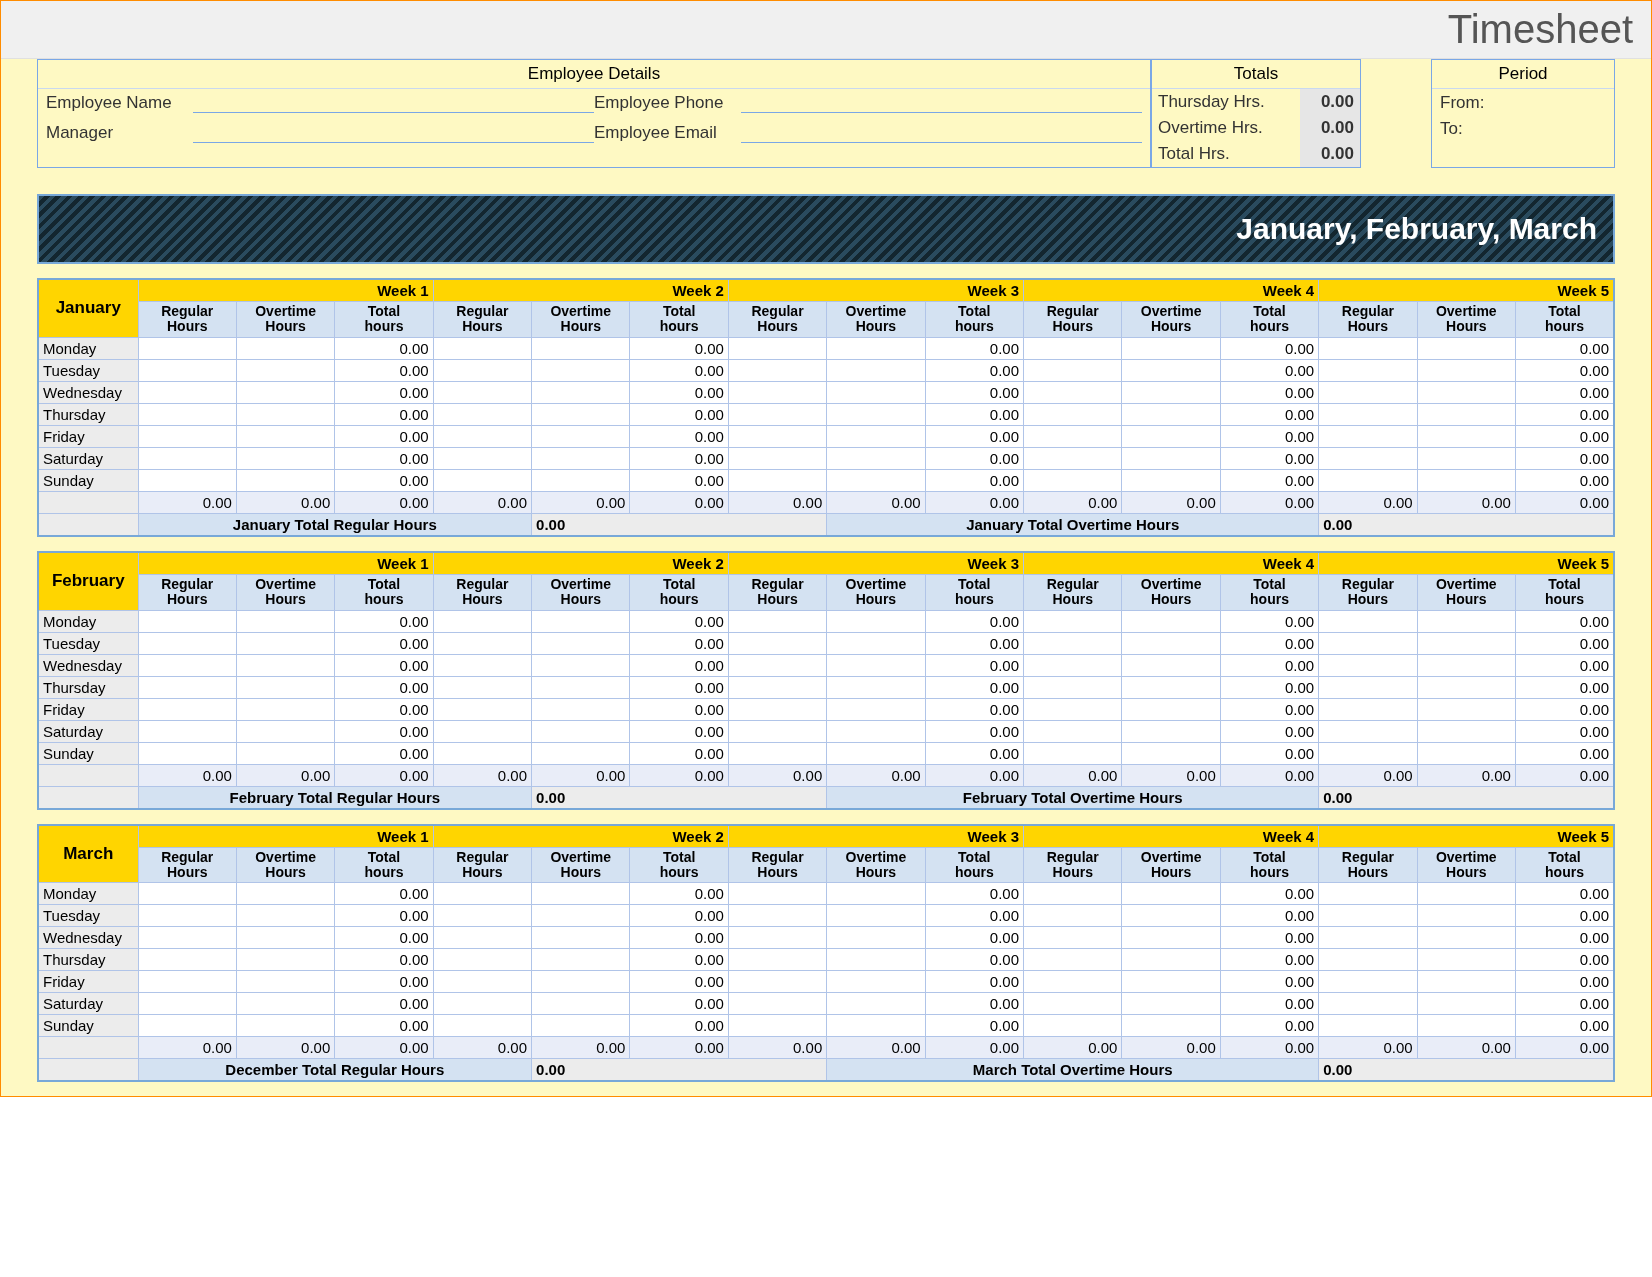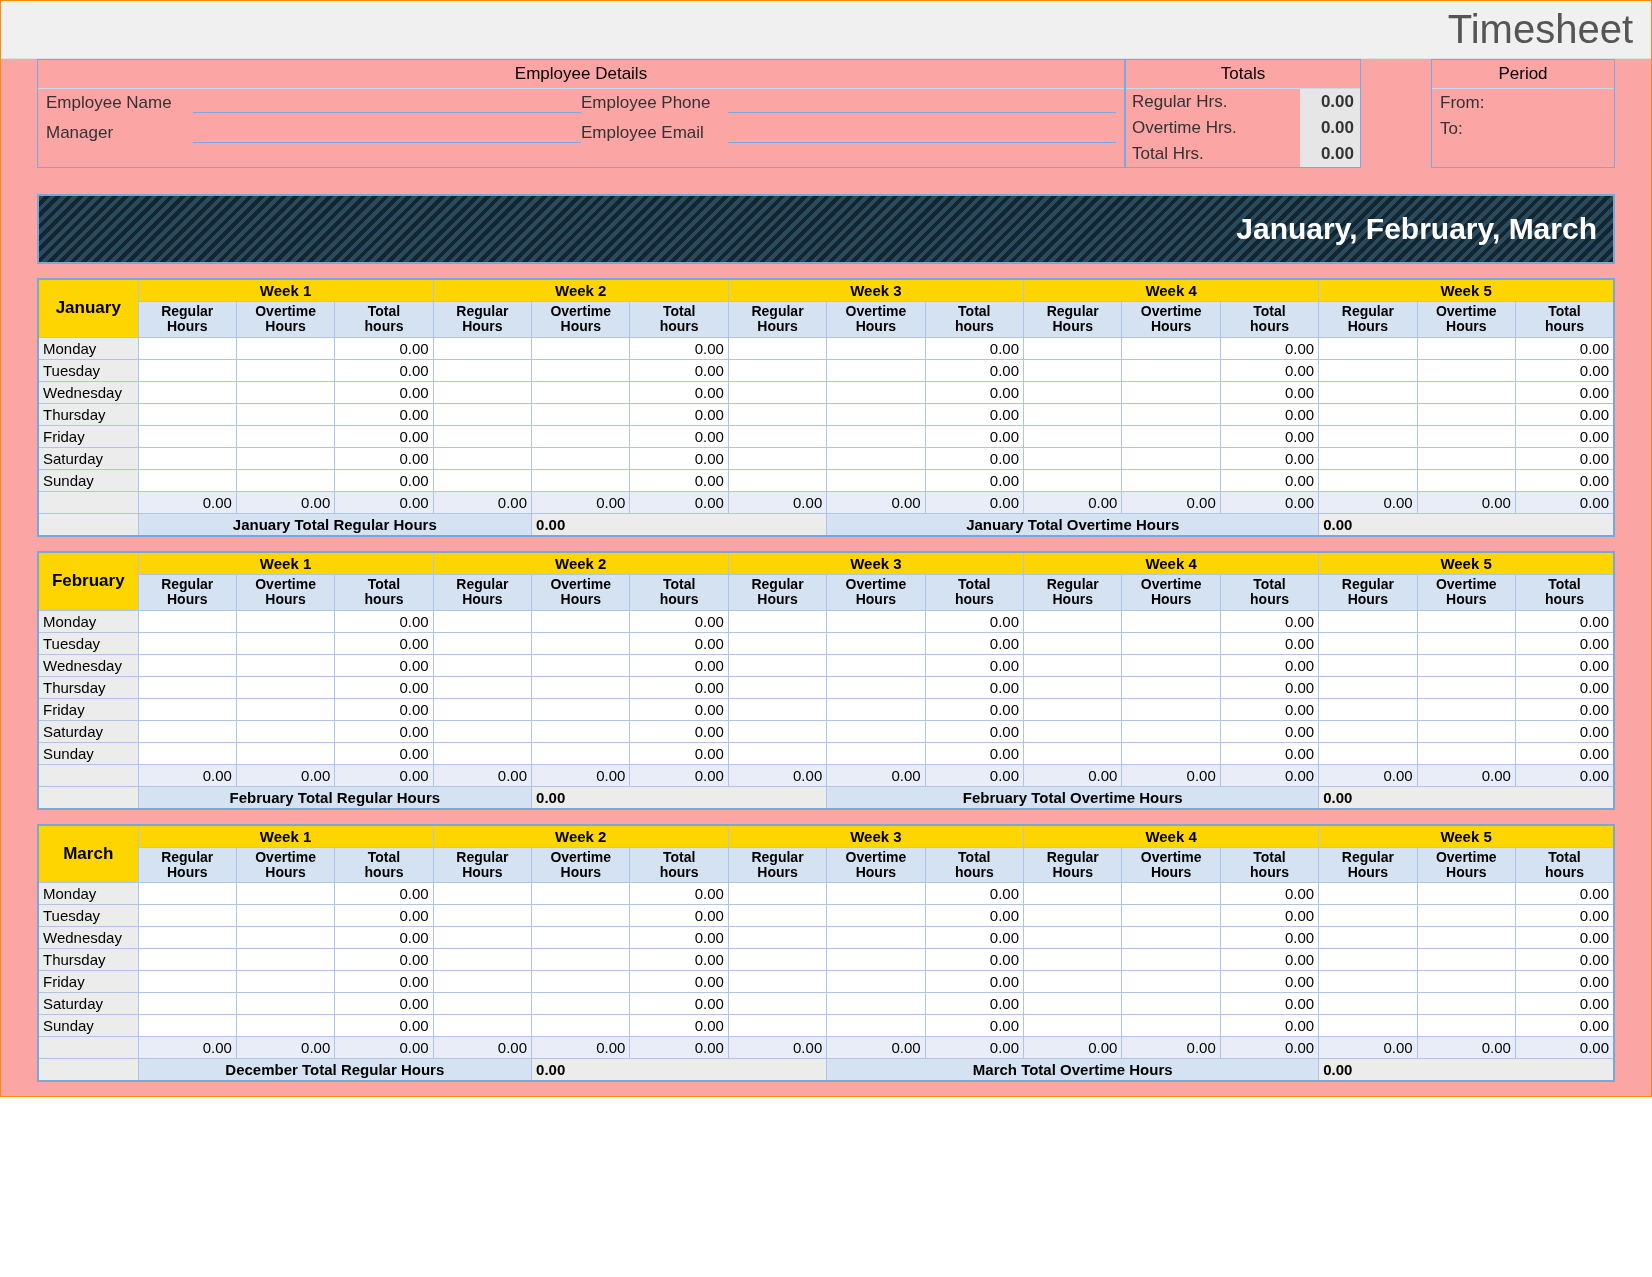--- a/index.html
+++ b/index.html
@@ -2,21 +2,21 @@
 <html><head>
 <meta charset="utf-8">
 <style>
   * { box-sizing: border-box; }
   body {
     margin: 0; padding: 0;
     font-family: Arial, Helvetica, sans-serif;
     background: #fff; color: #000;
   }
   .page {
-    width: 1652px; border: 1px solid #ff8c00; background: #fca5a5;
+    width: 1652px; border: 1px solid #ff8c00; background: #fef9c3;
   }
   .title-bar {
     background: #f0f0f0; padding: 6px 18px;
     border-bottom: 1px solid #e0e0e0;
     text-align: right; font-size: 40px; color: #555;
   }
   .header {
     display: flex; gap: 0; padding: 0 36px 12px 36px; justify-content: center;
   }
   .panel {
@@ -25,21 +25,21 @@
   .panel-head {
     text-align: center; font-size: 17px; padding: 4px 0;
     border-bottom: 1px solid #c9d9f0;
   }
   .emp-details { flex: 1; }
   .emp-body { display: flex; padding: 4px 8px 10px 8px; font-size: 17px; color: #333; }
   .emp-col { flex: 1; display: flex; flex-direction: column; gap: 10px; }
   .emp-row { display: flex; align-items: flex-end; gap: 7px; }
   .emp-label { min-width: 140px; }
   .emp-line { flex: 1; border-bottom: 1px solid #7aa7e6; height: 18px; }
-  .totals-box { width: 236px; }
+  .totals-box { width: 210px; }
   .period-box { width: 184px; margin-left: auto; }
   .tot-tbl { width: 100%; border-collapse: collapse; font-size: 17px; color: #333; }
   .tot-tbl td { padding: 3px 6px; }
   .tot-val {
     background: #e6e6e6; text-align: right; font-weight: bold; width: 60px;
   }
   .per-body { padding: 4px 8px 10px 8px; font-size: 17px; color: #333; }
   .per-row { display: flex; gap: 8px; margin-bottom: 6px; }
   .spacer-head { width: 70px; }
   .section {
@@ -59,21 +59,21 @@
   }
   .month-tbl th, .month-tbl td {
     border: 1px solid #b0c4e8; padding: 2px 4px;
     overflow: hidden; white-space: nowrap;
   }
   .corner {
     background: #ffd500; font-weight: bold; font-size: 17px; text-align: center;
     width: 100px;
   }
   .week-head {
-    background: #ffd500; font-weight: bold; text-align: center;
+    background: #ffd500; font-weight: bold; text-align: right;
   }
   .sub-head {
     background: #d4e2f2; font-weight: bold; text-align: center;
     font-size: 14px; line-height: 1.1;
   }
   .day-cell {
     background: #ececec; text-align: left; padding-left: 4px;
   }
   .blank-cell { background: #fff; }
   .total-cell {
@@ -123,21 +123,21 @@
           </div>
         </div>
       </div>
     </div>
 
     <div class="panel totals-box">
       <div class="panel-head">Totals</div>
       <table class="tot-tbl">
         <tbody>
             <tr>
-          <td>Regular Hrs.</td>
+          <td>Thursday Hrs.</td>
           <td class="tot-val">0.00</td>
         </tr>
         <tr>
           <td>Overtime Hrs.</td>
           <td class="tot-val">0.00</td>
         </tr>
         <tr>
           <td>Total Hrs.</td>
           <td class="tot-val">0.00</td>
         </tr>

